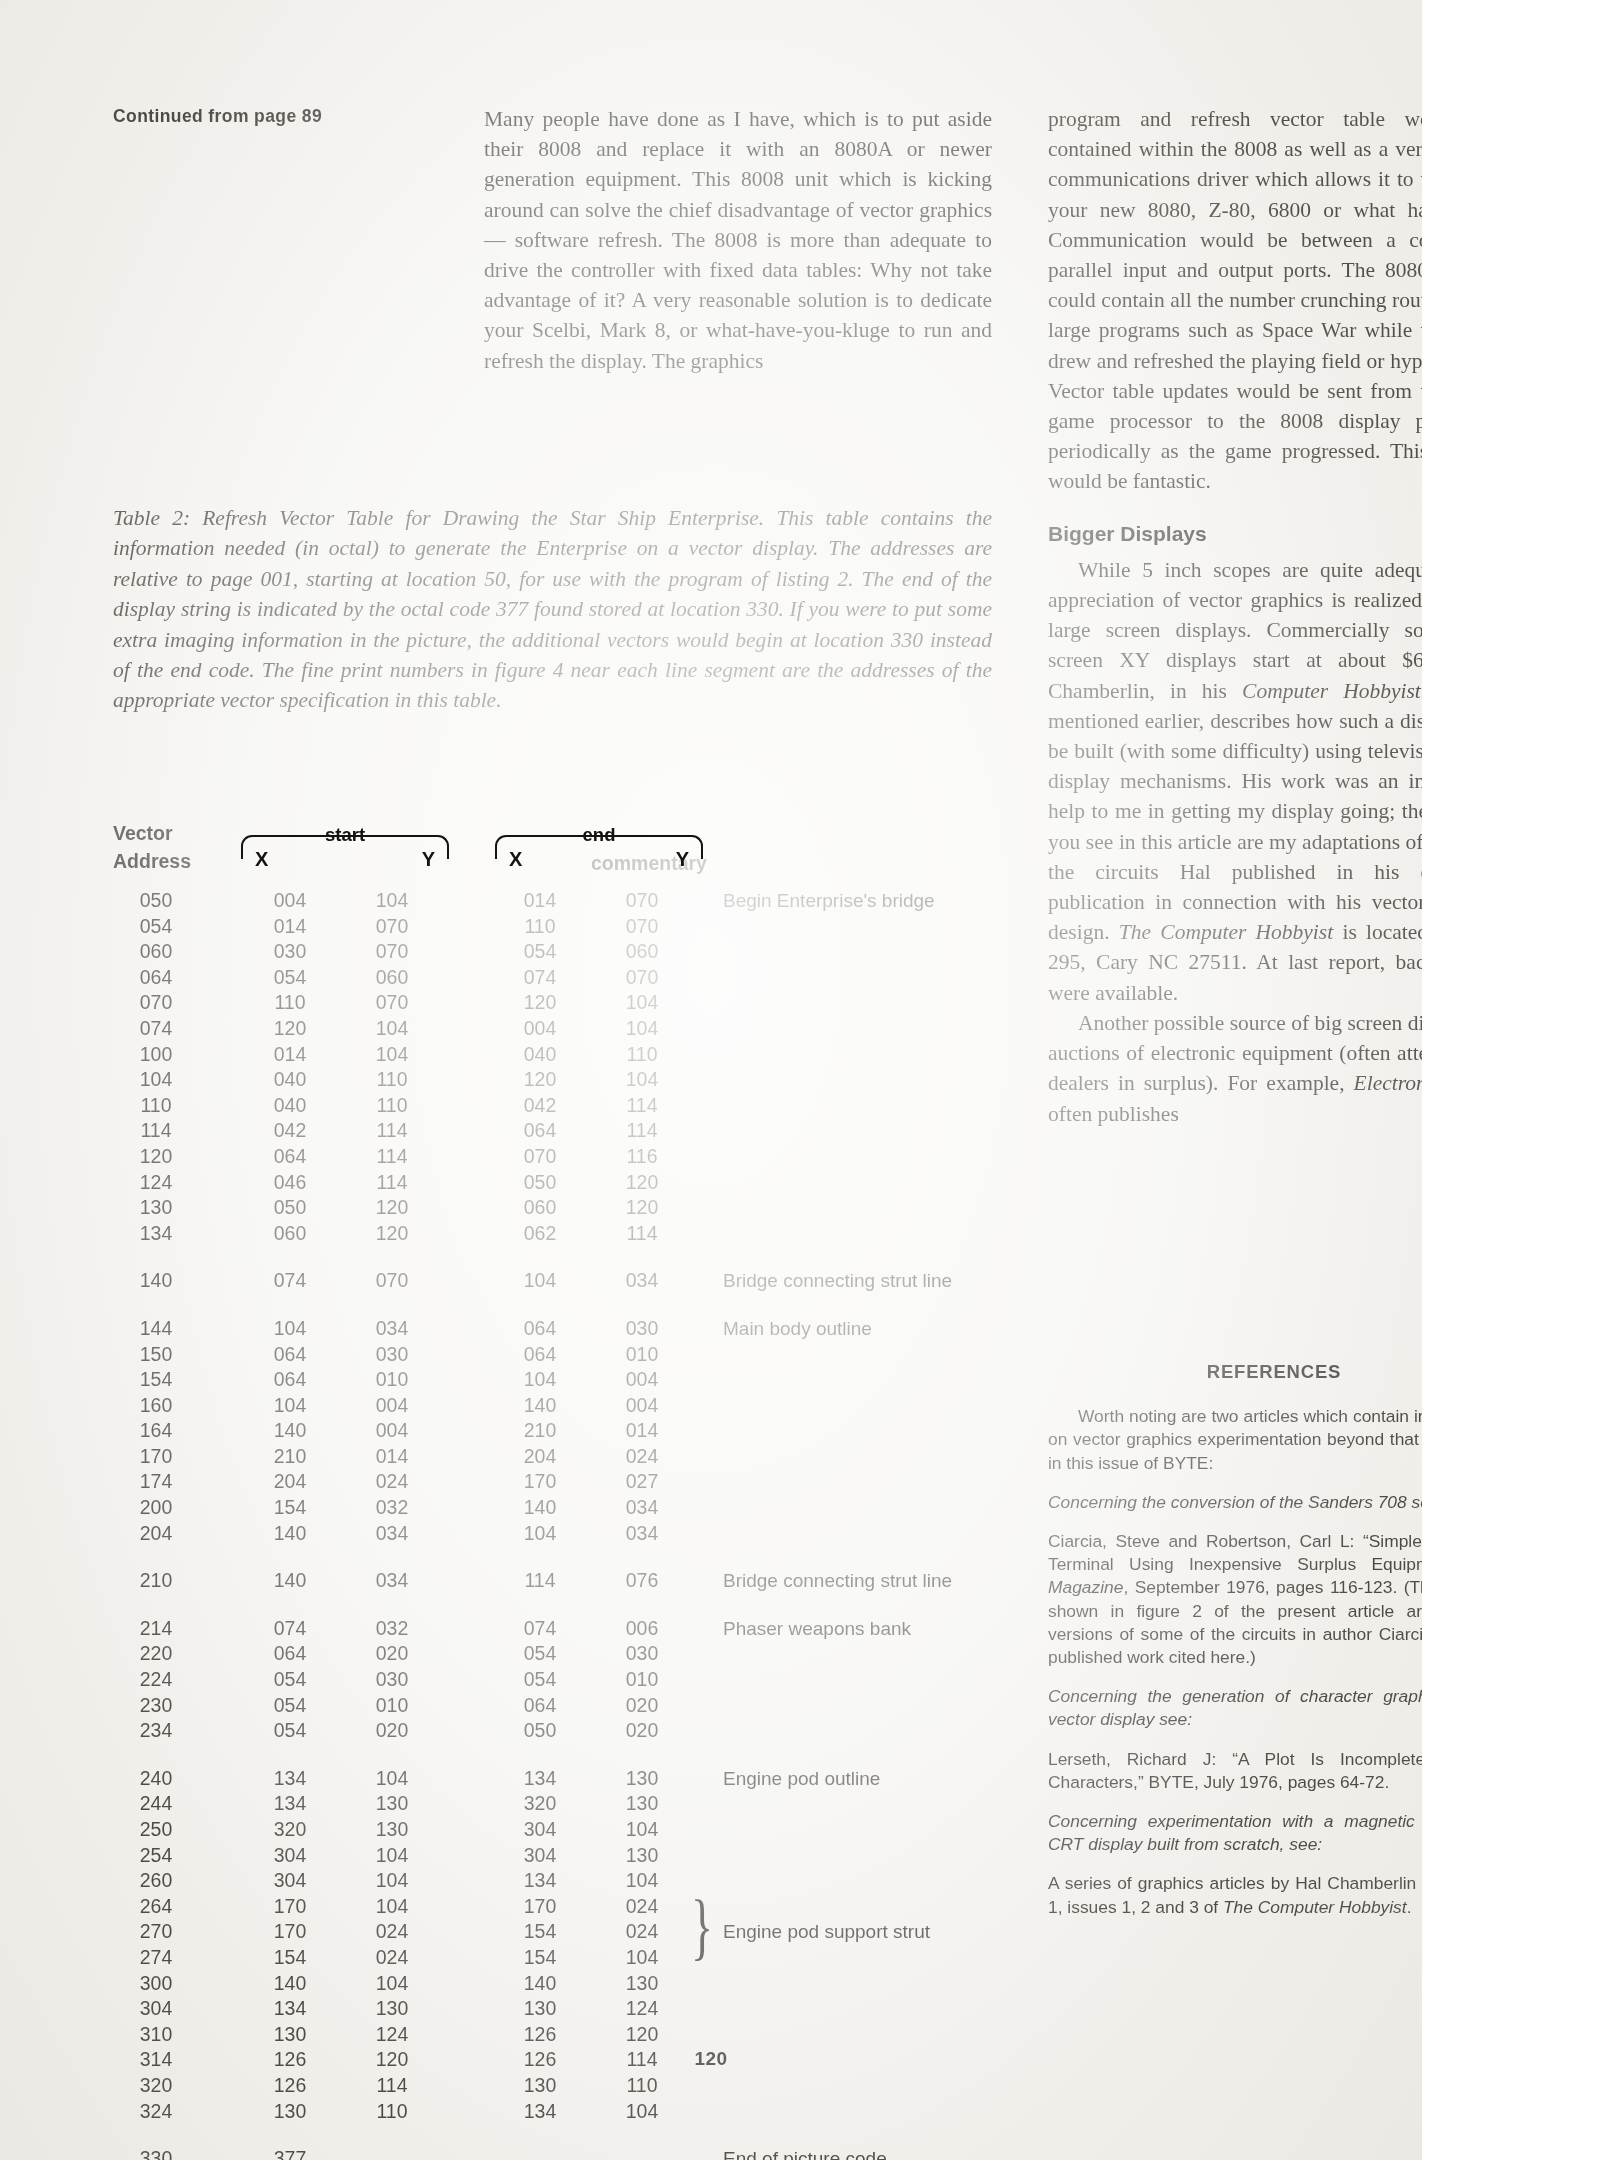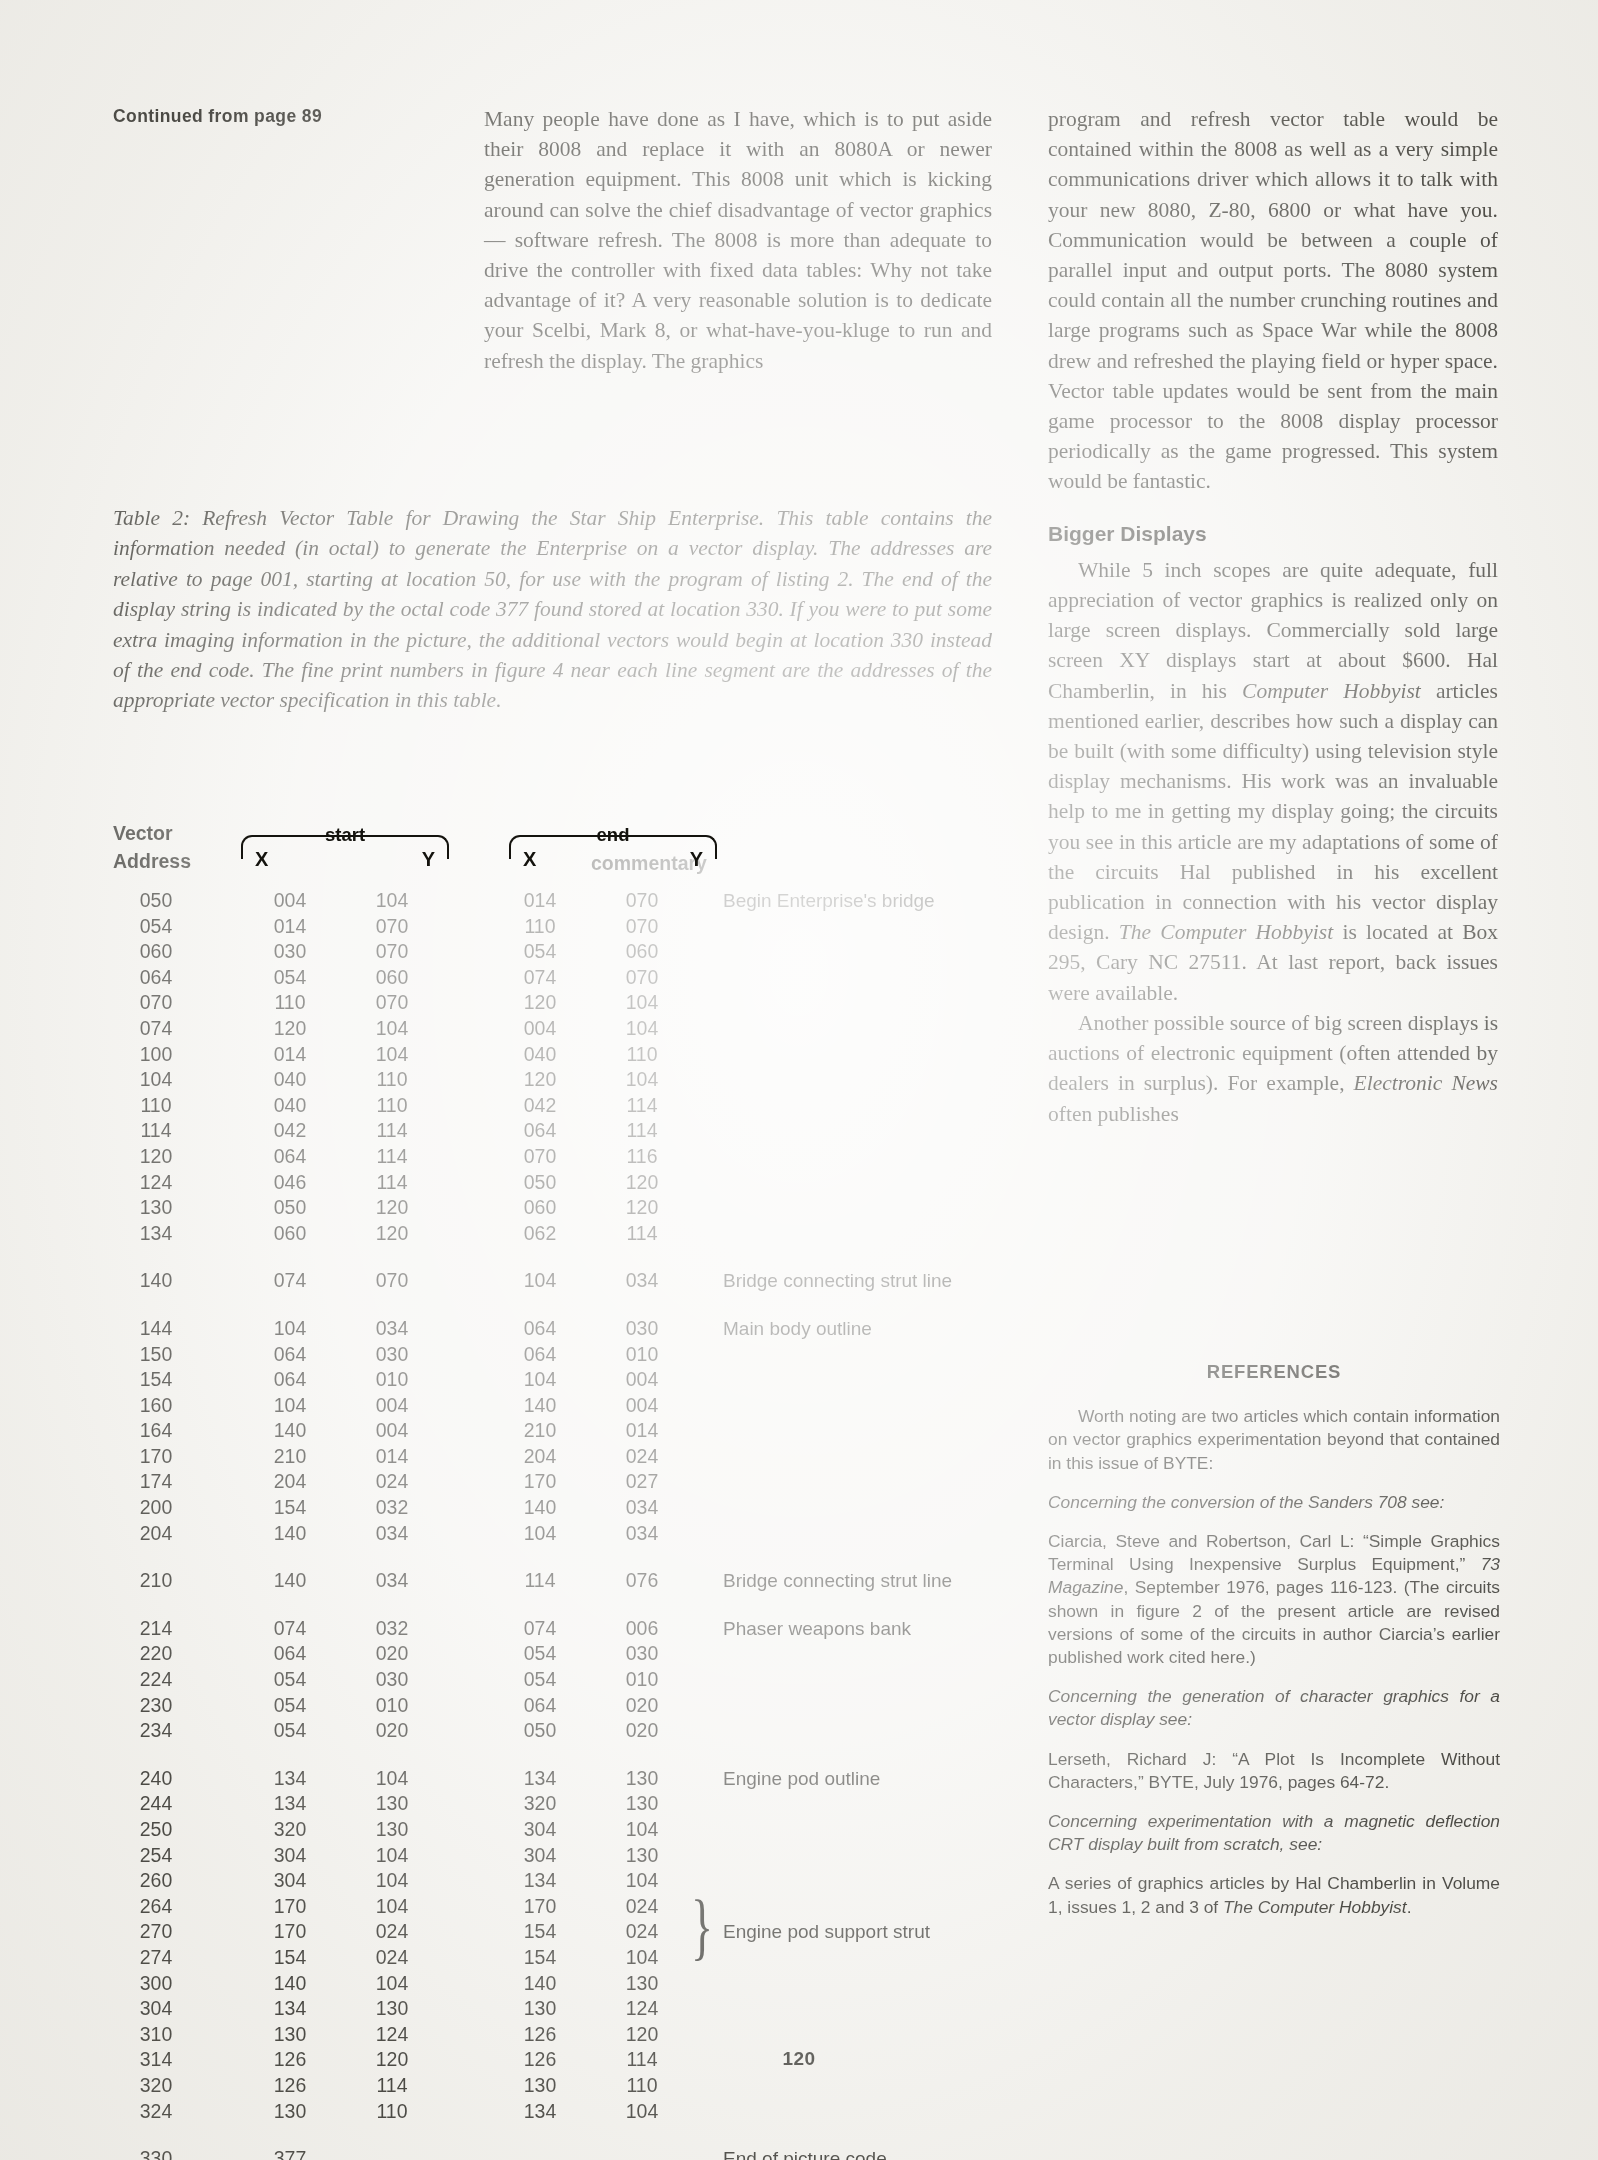--- a/index.html
+++ b/index.html
@@ -2,21 +2,21 @@
 <html><head>
 <meta charset="utf-8">
 <style>
   html, body {
     margin: 0;
     padding: 0;
     background: #ffffff;
   }
   .page {
     position: relative;
-    width: 1598px;
+    width: 1422px;
     height: 2160px;
     background: #f1f0ec;
     font-family: "Liberation Sans", sans-serif;
     color: #16150f;
     overflow: hidden;
   }
   
   .scan-tint {
     position: absolute;
     inset: 0;
@@ -137,21 +137,21 @@
     width: 100%;
     display: flex;
     justify-content: space-between;
     padding: 0 14px;
     box-sizing: border-box;
     font-weight: bold;
     font-size: 20px;
     z-index: 3;
   }
   .bg-start { left: 128px; width: 208px; }
-  .bg-end   { left: 396px; width: 208px; }
+  .bg-end   { left: 382px; width: 208px; }
 
   .vt-rows { position: relative; margin-top: 8px; }
   .vt-block { margin-bottom: 22px; }
   .vt-row {
     position: relative;
     height: 25.6px;
     line-height: 25.6px;
     white-space: nowrap;
   }
   .vt-row span { position: absolute; }

